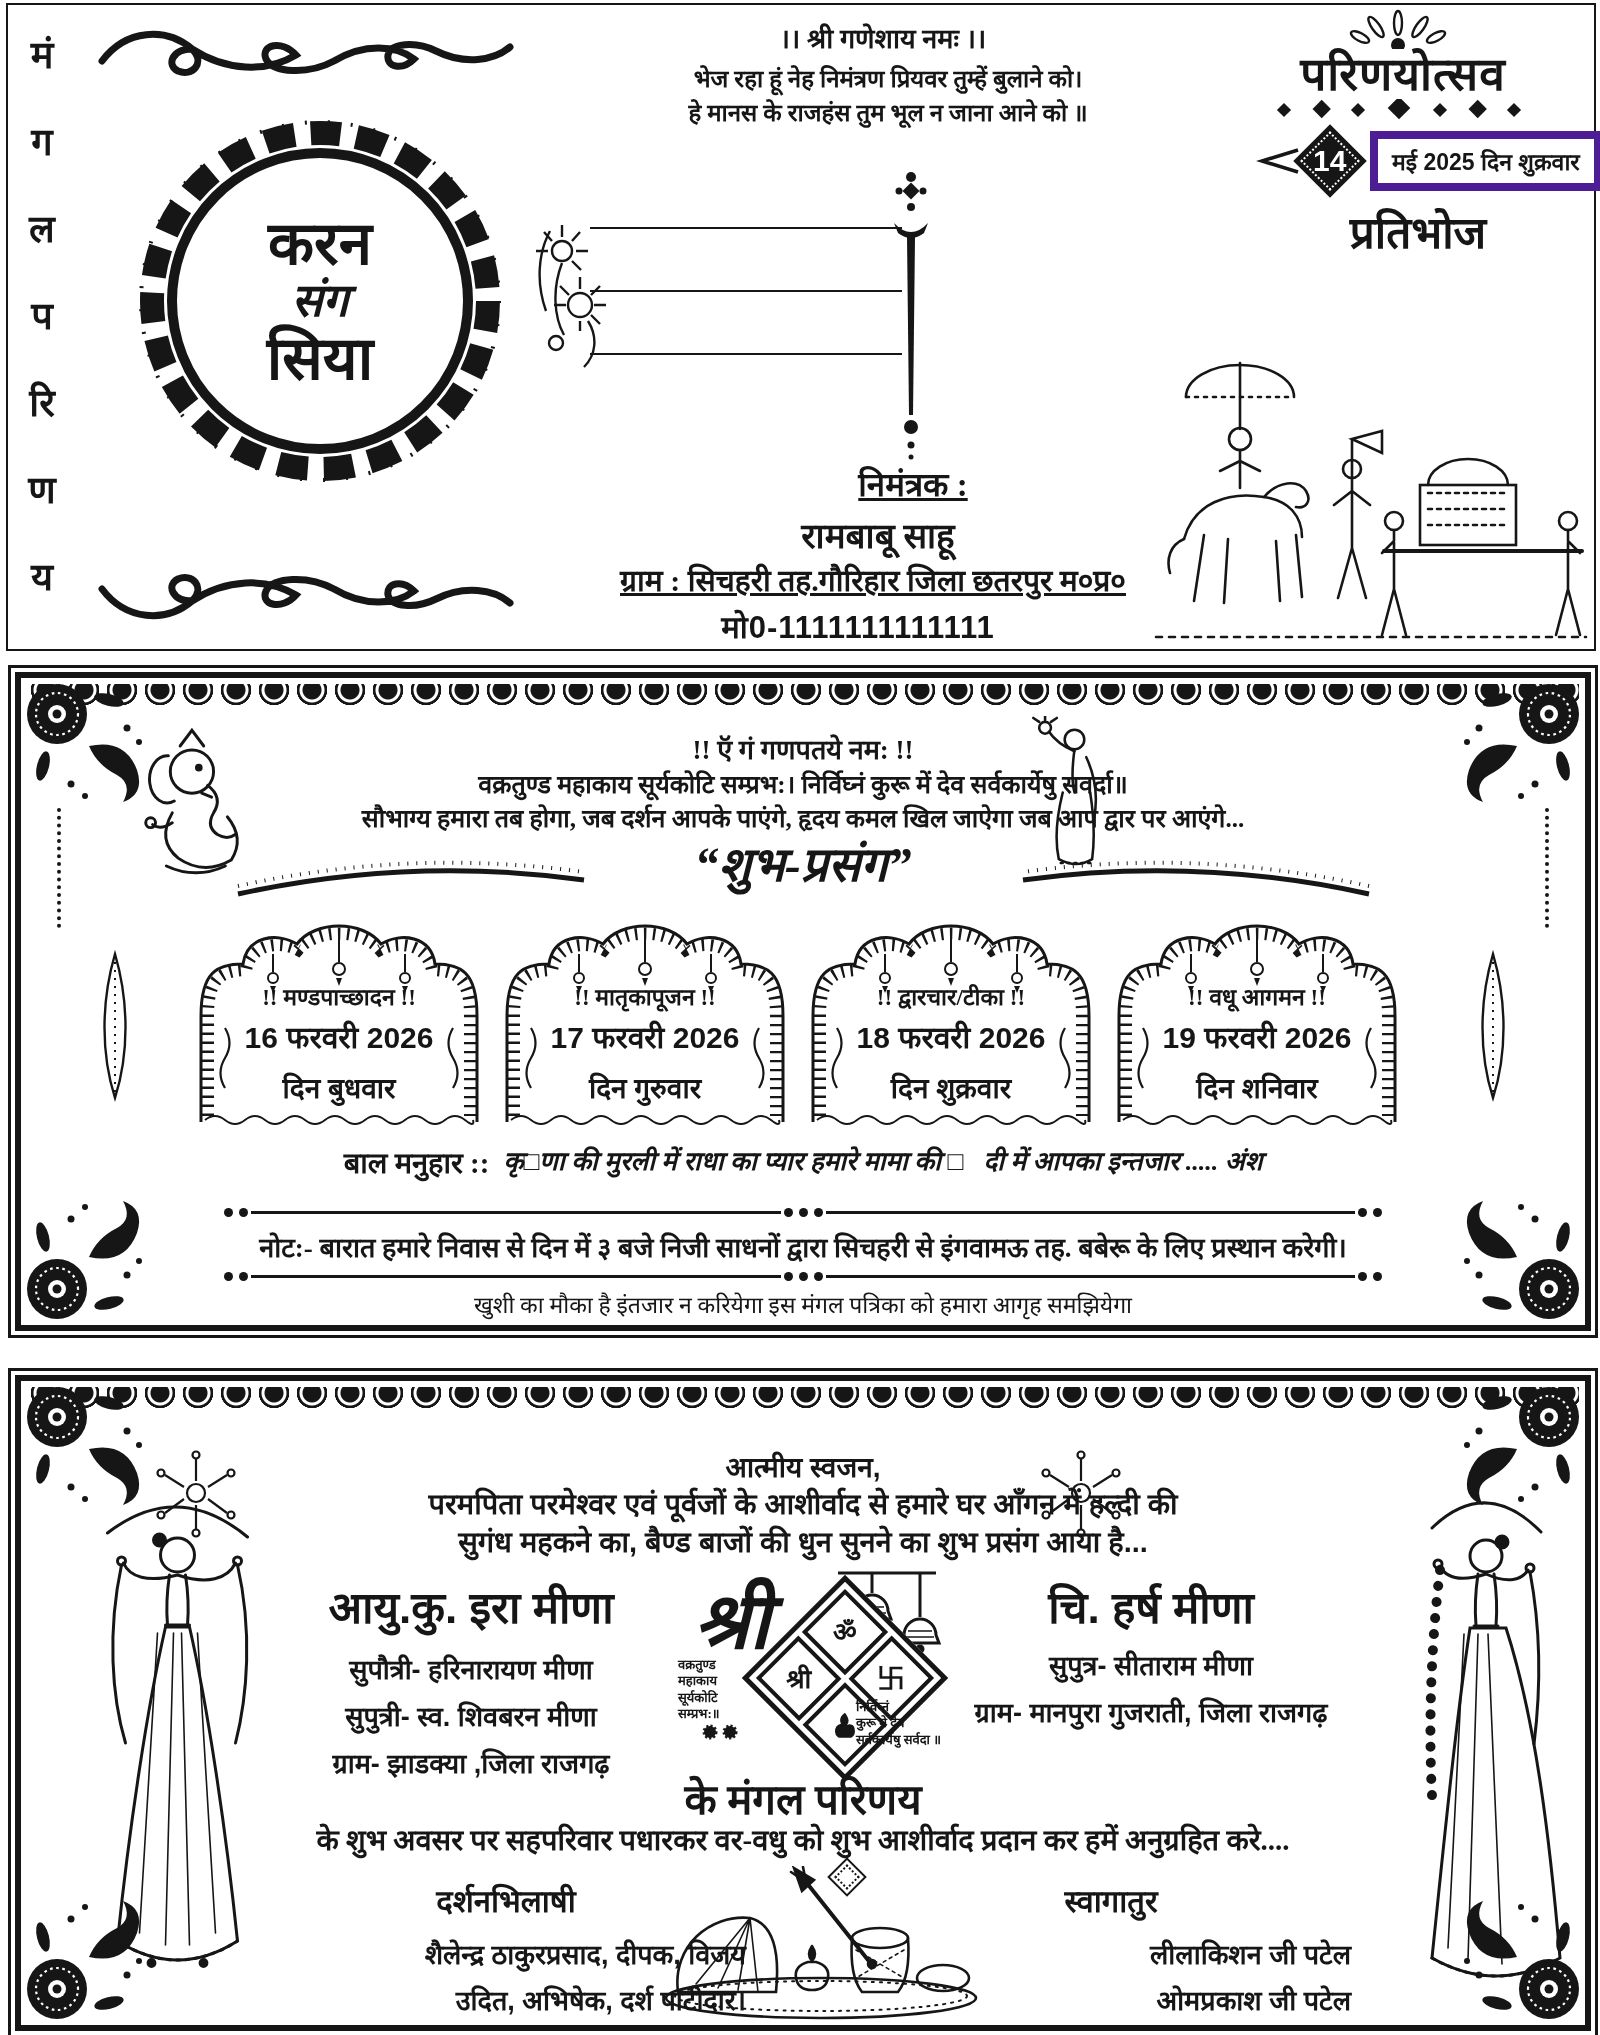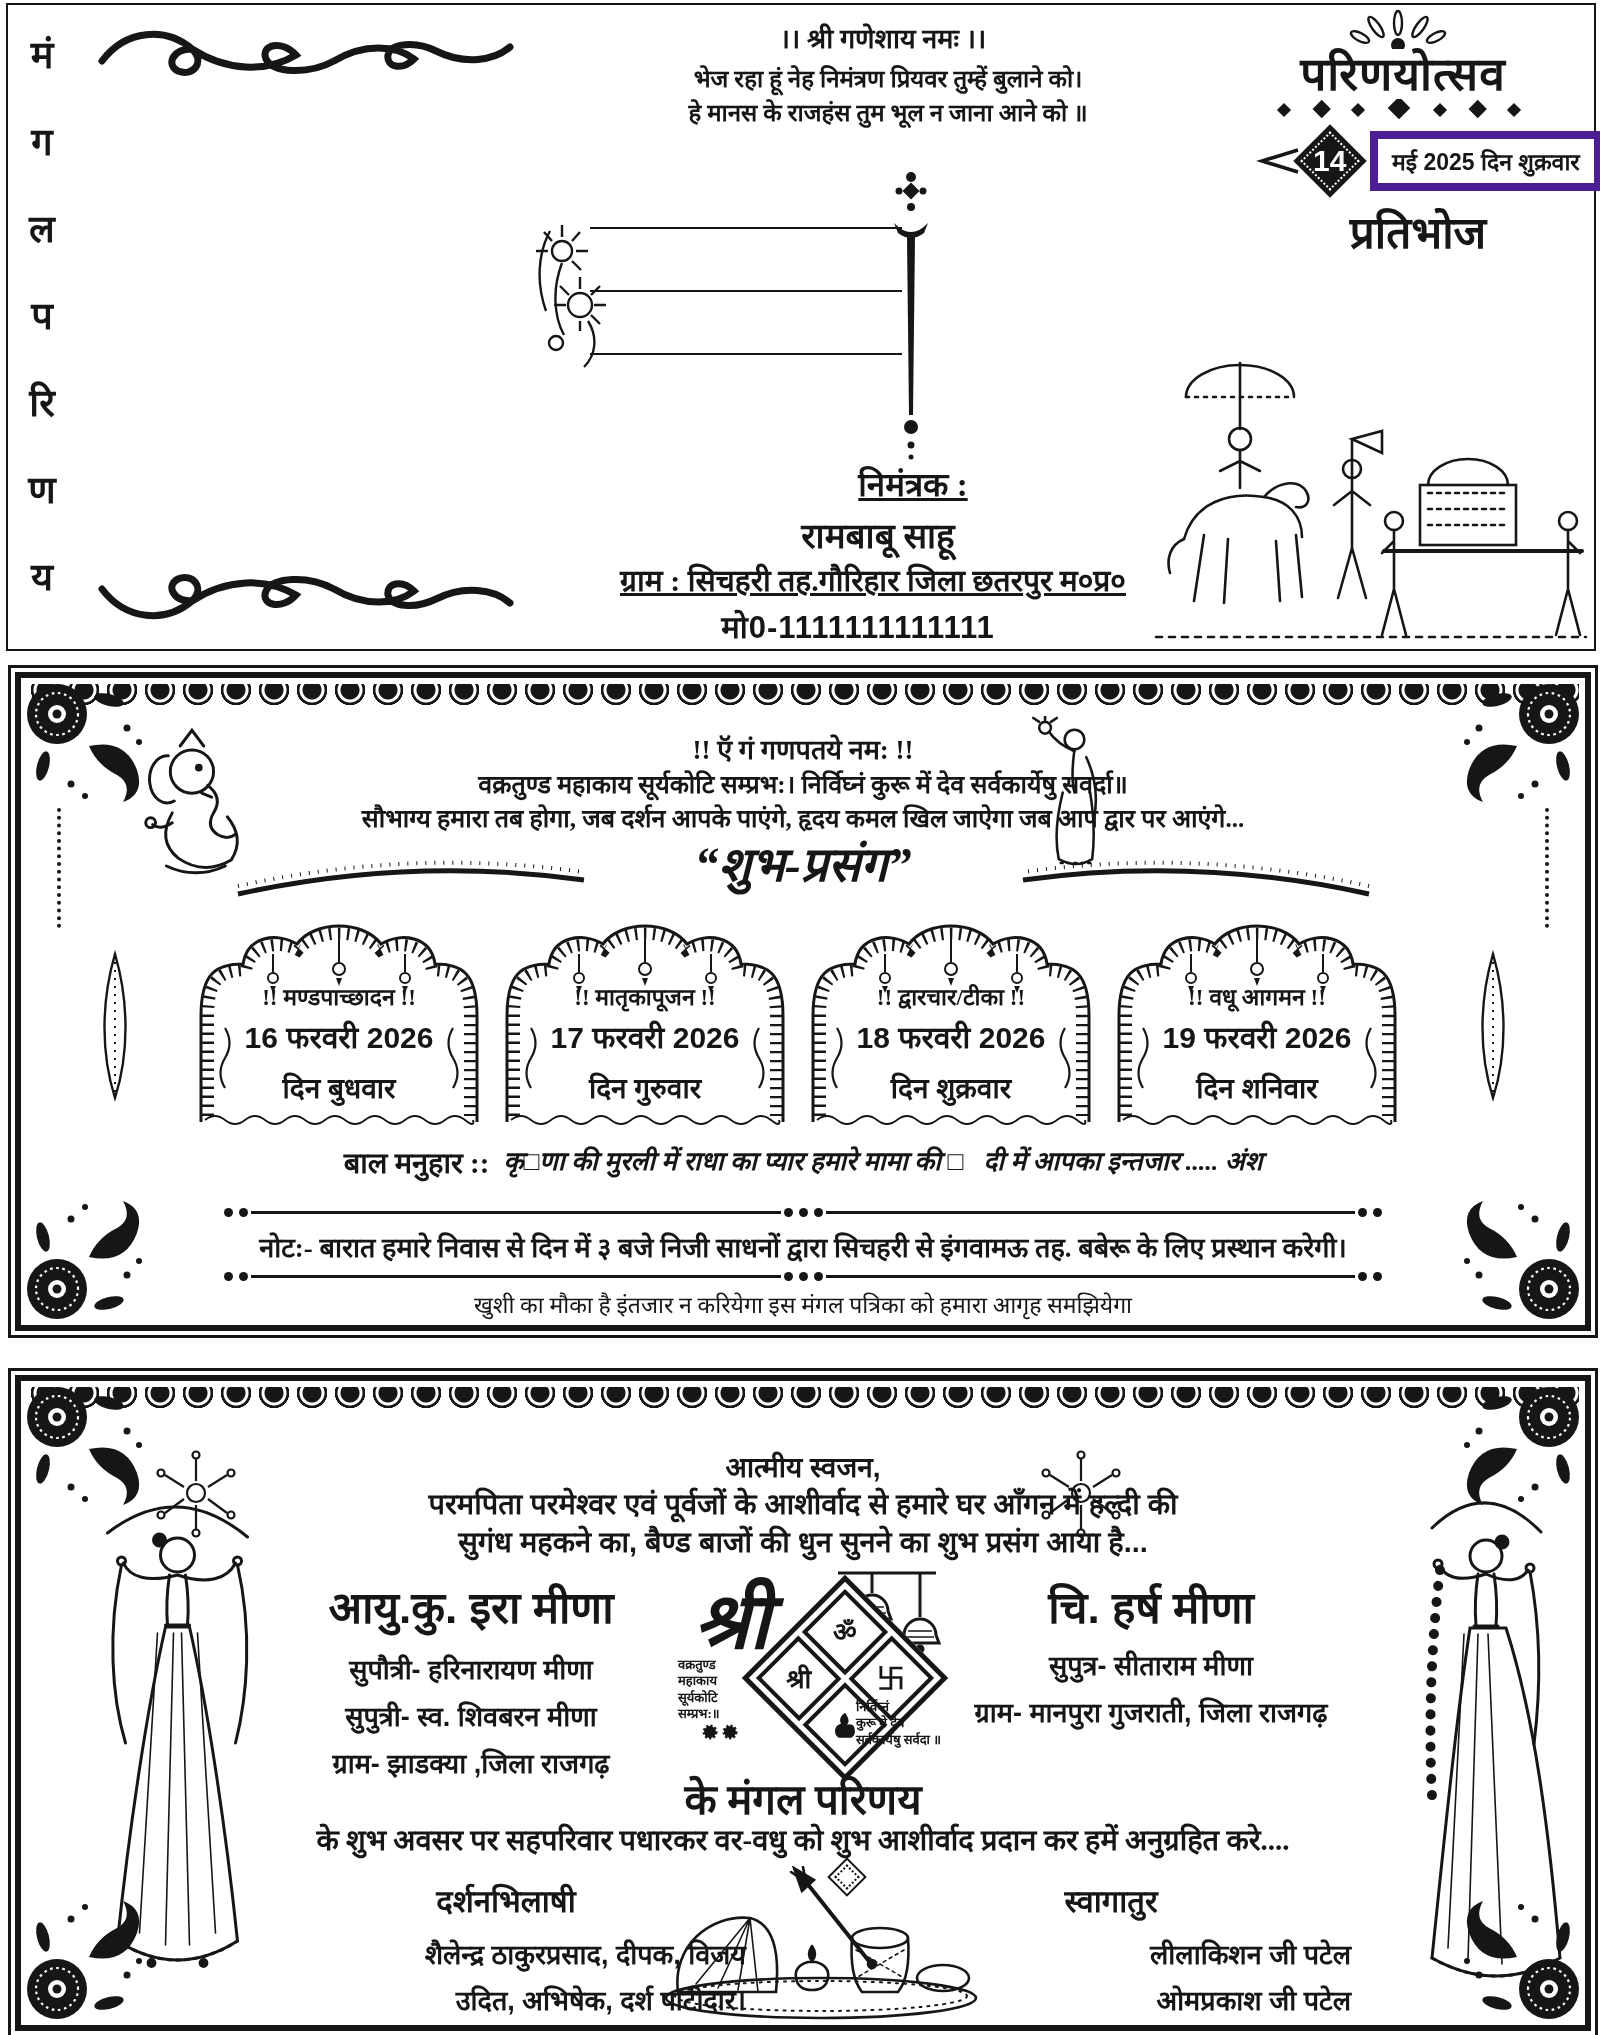--- a/index.html
+++ b/index.html
@@ -102,20 +102,32 @@
       <path d="M6,40 C30,8 70,6 96,28 C110,42 96,56 82,50 C70,44 76,28 96,28 M96,28 C130,50 170,52 200,34 C186,18 164,24 170,38 C176,52 212,54 238,40 C268,22 300,24 318,38 C306,50 290,46 292,34 C294,22 320,20 340,30 C368,44 398,40 414,26" fill="none" stroke="#161616" stroke-width="7" stroke-linecap="round"></path>
     </svg>
     <svg class="abs" style="left:88px;top:558px;transform:scaleY(-1)" width="420" height="66" viewBox="0 0 420 66">
       <path d="M6,40 C30,8 70,6 96,28 C110,42 96,56 82,50 C70,44 76,28 96,28 M96,28 C130,50 170,52 200,34 C186,18 164,24 170,38 C176,52 212,54 238,40 C268,22 300,24 318,38 C306,50 290,46 292,34 C294,22 320,20 340,30 C368,44 398,40 414,26" fill="none" stroke="#161616" stroke-width="7" stroke-linecap="round"></path>
     </svg>
 
     <div class="abs ctr mantra" style="left:560px;top:14px;width:630px">।। श्री गणेशाय नमः ।।</div>
     <div class="abs ctr couplet" style="left:540px;top:56px;width:680px">भेज रहा हूं नेह निमंत्रण प्रियवर तुम्हें बुलाने को।</div>
     <div class="abs ctr couplet" style="left:540px;top:90px;width:680px">हे मानस के  राजहंस तुम भूल न जाना आने को ॥</div>
 
+    <div class="mono-circle">
+      <svg width="380" height="380" viewBox="0 0 380 380">
+        <circle cx="190" cy="190" r="168" fill="none" stroke="#161616" stroke-width="24" stroke-dasharray="30 16"></circle>
+        <circle cx="190" cy="190" r="179" fill="none" stroke="#161616" stroke-width="4" stroke-dasharray="2 21"></circle>
+        <circle cx="190" cy="190" r="148" fill="#fff" stroke="#161616" stroke-width="10"></circle>
+      </svg>
+      <div class="mono-text">
+        <div class="mono-a">करन</div>
+        <div class="mono-s">संग</div>
+        <div class="mono-a">सिया</div>
+      </div>
+    </div>
 
     <svg class="abs" style="left:520px;top:188px" width="80" height="180" viewBox="0 0 80 180">
       <g stroke="#161616" fill="none" stroke-width="2.4">
         <circle cx="34" cy="58" r="10"></circle>
         <path d="M34,44 v-12 M44,48 l8,-9 M48,58 h12 M44,68 l9,9 M24,48 l-8,-9 M20,58 h-12"></path>
         <circle cx="52" cy="112" r="12"></circle>
         <path d="M52,96 v-12 M63,102 l9,-9 M66,112 h12 M63,122 l9,9 M41,102 l-9,-9 M38,112 h-12 M52,128 v10"></path>
         <circle cx="28" cy="150" r="7"></circle>
         <path d="M22,38 C10,60 8,90 18,118 M60,128 C70,144 68,162 56,174 M34,70 C24,96 26,124 36,142"></path>
       </g>

